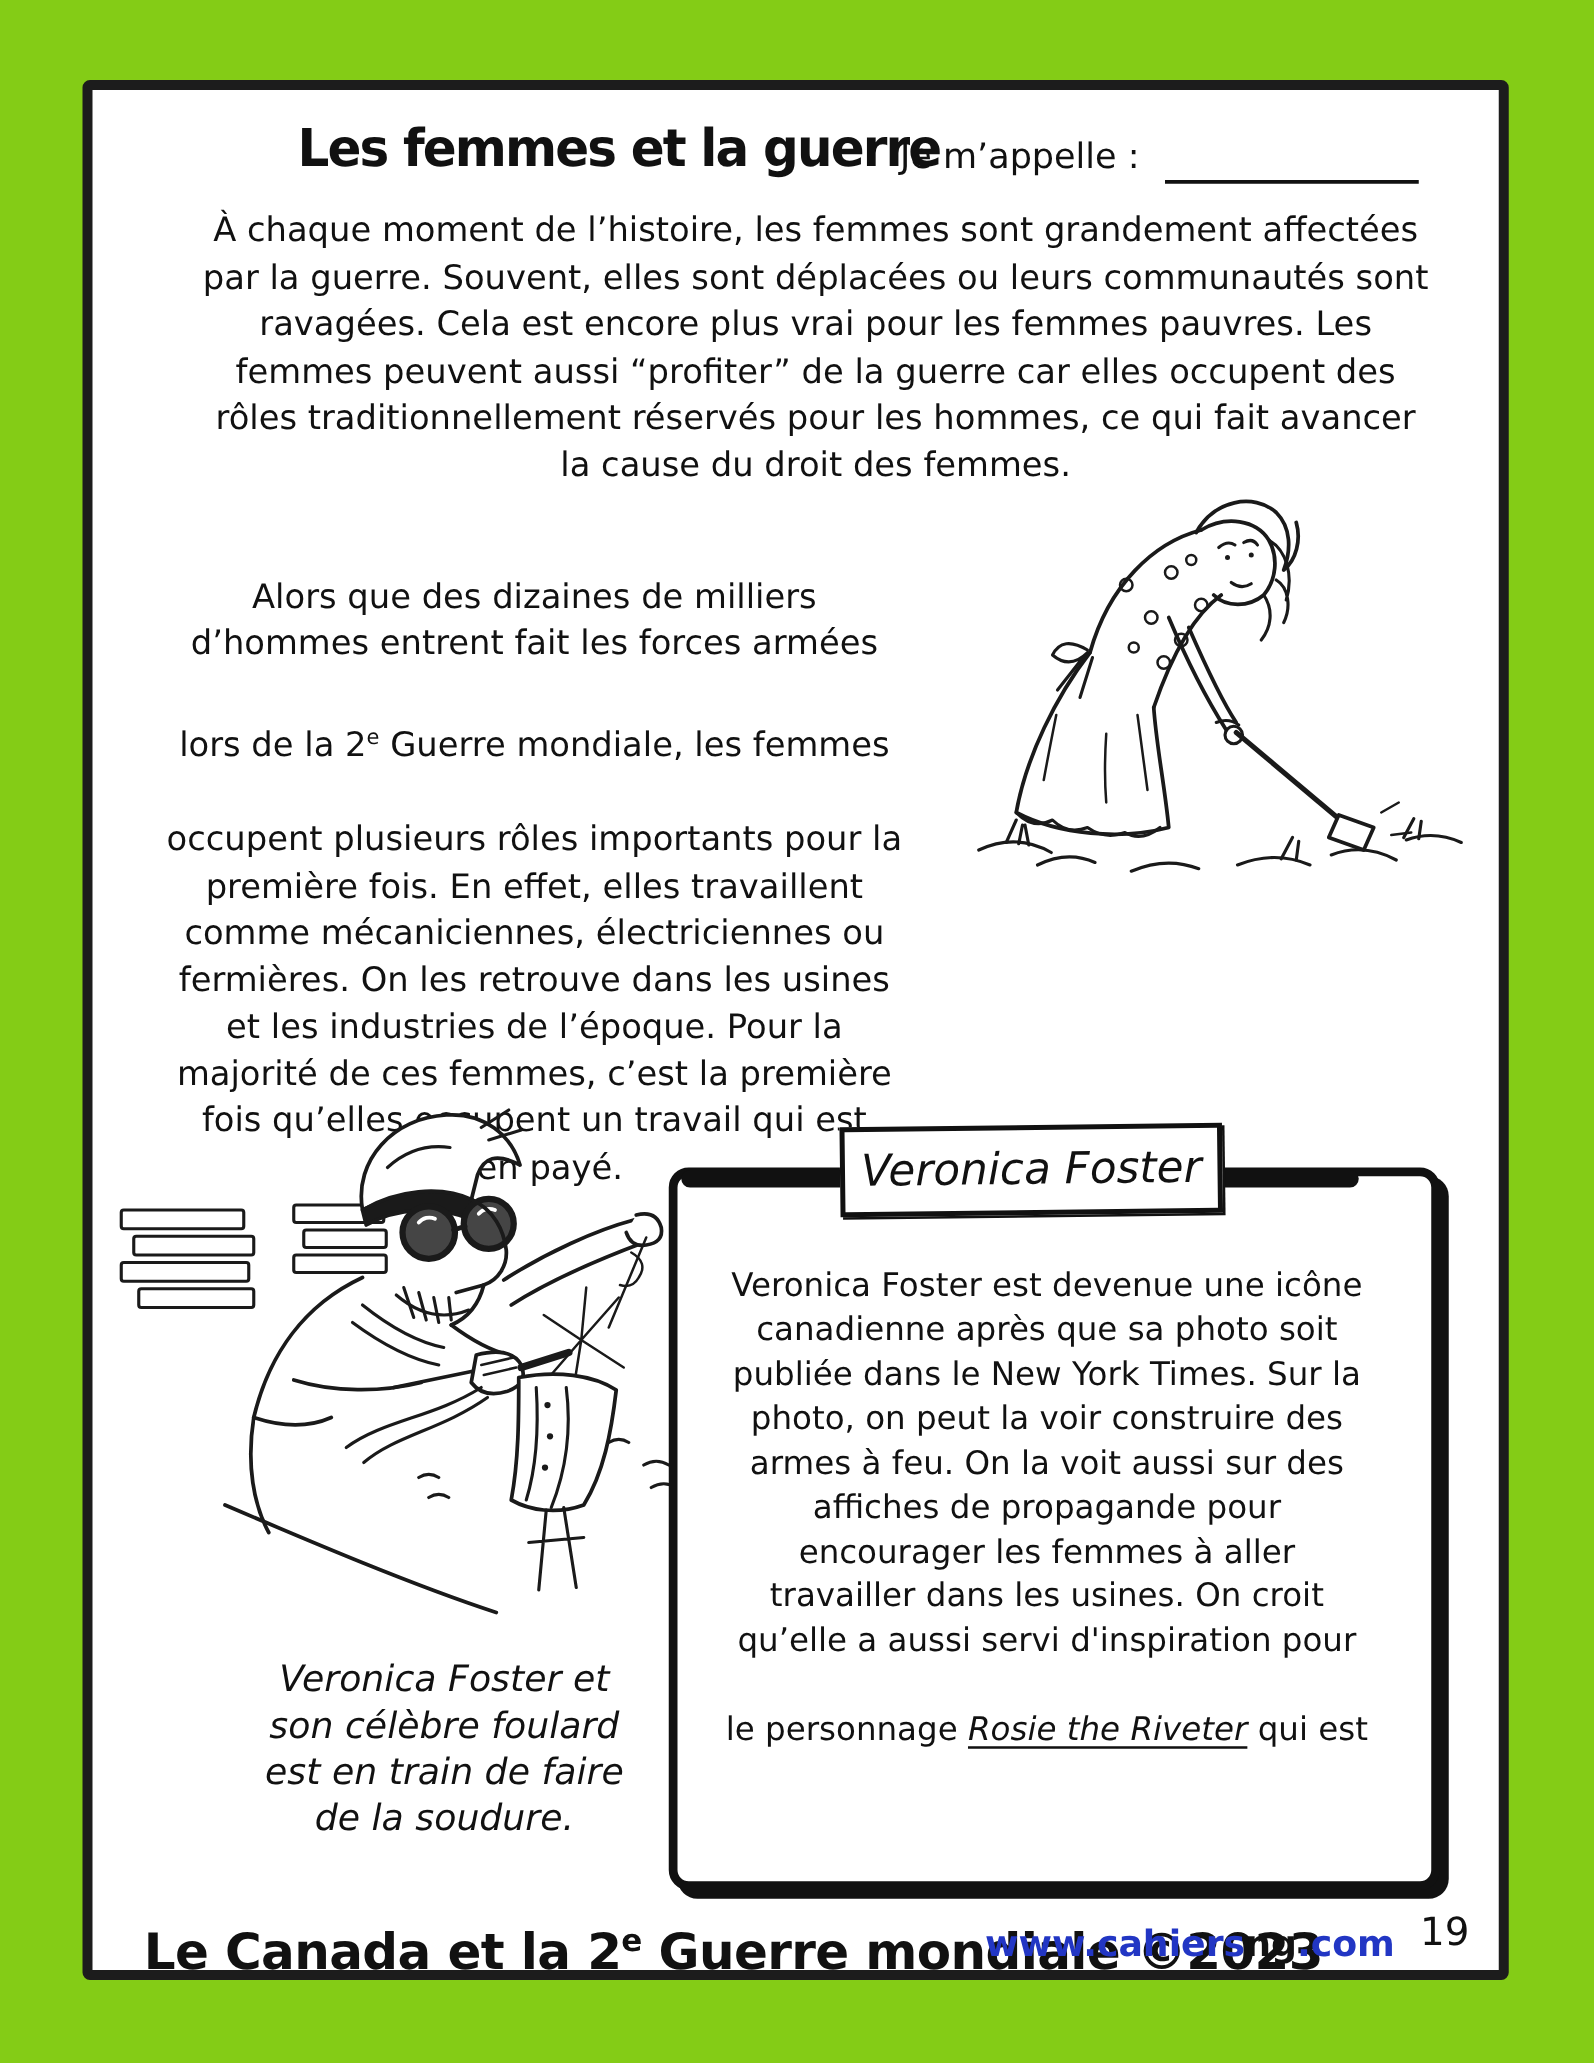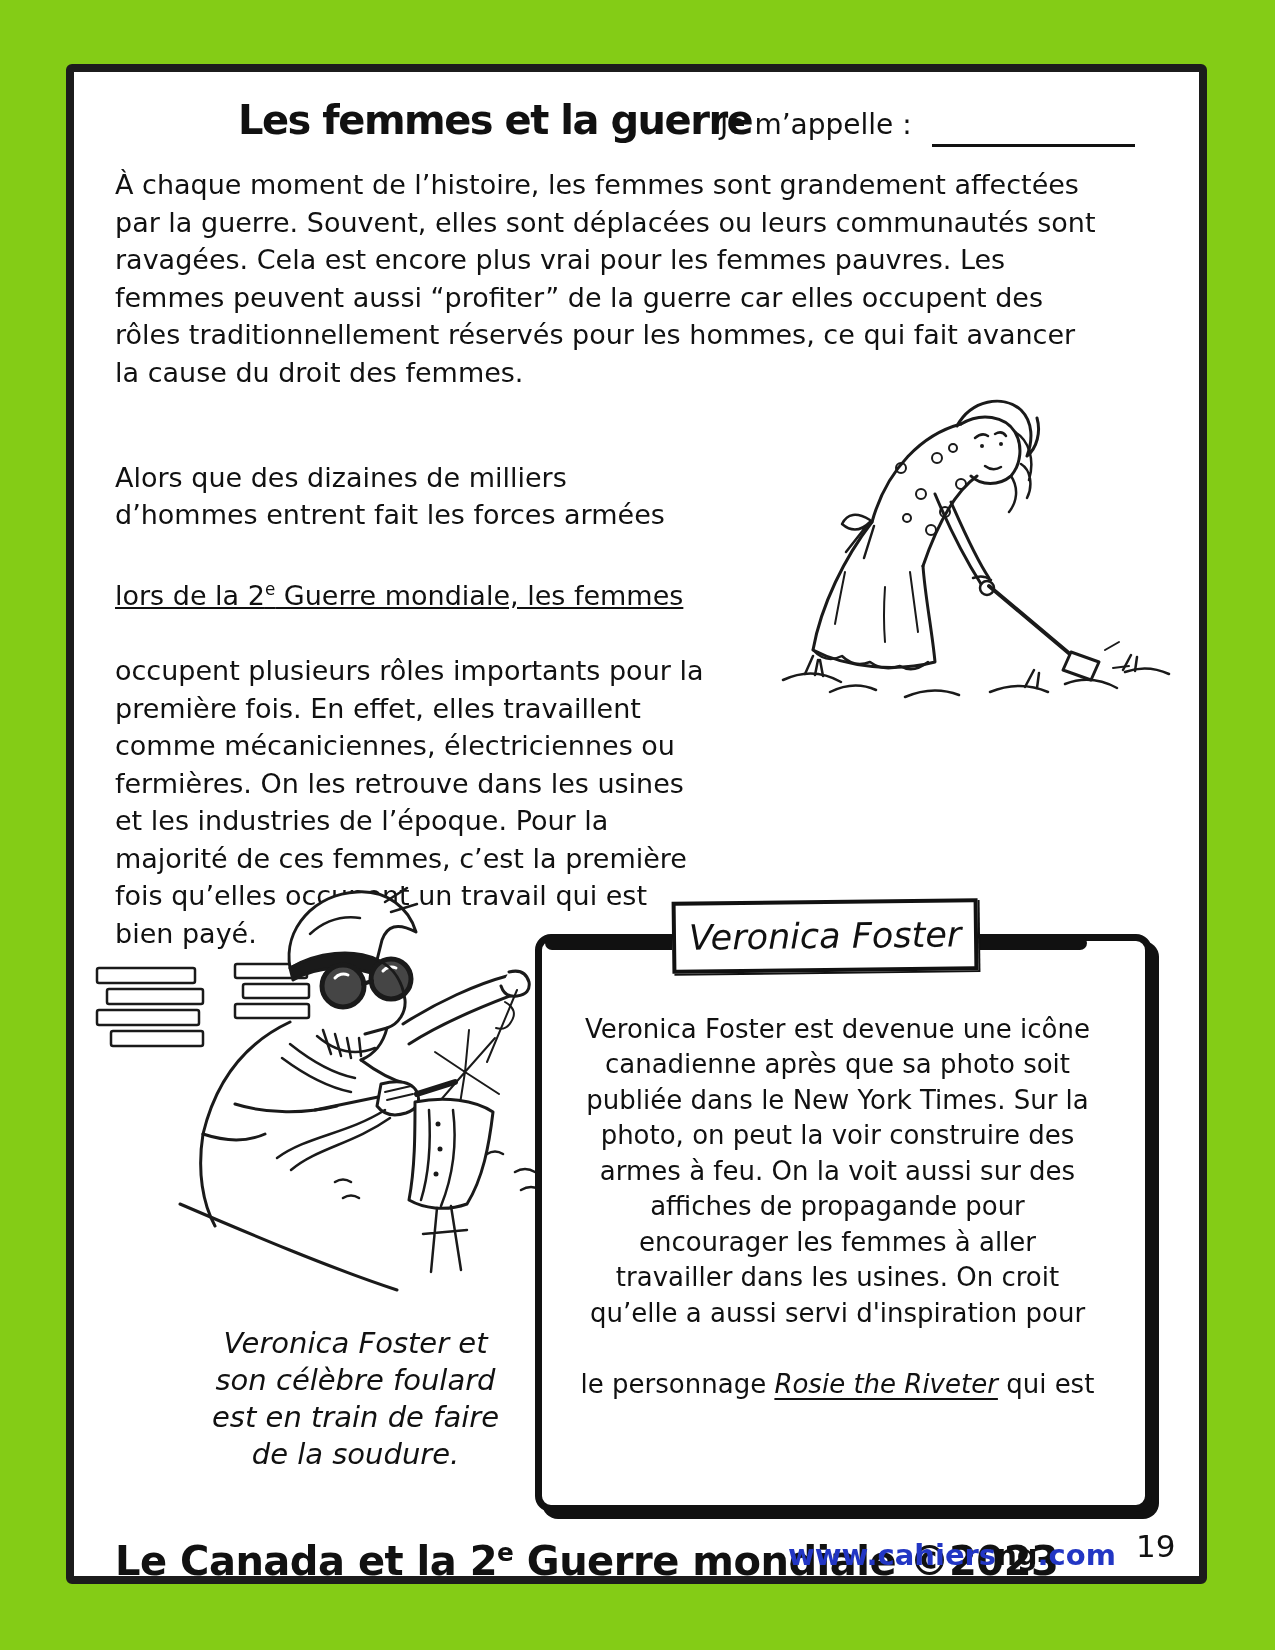--- a/index.html
+++ b/index.html
@@ -12,24 +12,24 @@
     left:66px;top:64px;width:1125px;height:1504px;
     border:8px solid #1c1c1c;border-radius:6px;background:#fff;
   }
   .title{
     left:238px;top:96px;width:560px;
     font-size:40px;font-weight:800;letter-spacing:-1.5px;
     transform:scaleY(1.04);white-space:nowrap;
   }
   .name-label{left:720px;top:108px;font-size:28px;white-space:nowrap;}
   .name-blank{left:932px;top:116px;width:203px;height:28px;border-bottom:3px solid #111;}
-  .bodytext{font-size:27px;line-height:37.5px;white-space:pre-line;}
+  .bodytext{font-size:27px;line-height:37.5px;white-space:pre-line;text-align:center;}
   .para1{left:115px;top:166px;width:1075px;}
   .para2{left:115px;top:421px;width:625px;}
-  .supline{white-space:nowrap;text-decoration:underline;}
+  .supline{white-space:nowrap;}
   sup{font-size:0.62em;}
   .caption{font-style:italic;font-size:29px;line-height:37px;text-align:center;white-space:pre-line;}
   .farm-caption{left:770px;top:716px;width:395px;}
   .welder-caption{left:138px;top:1296px;width:435px;margin-top:29px;}
   .illus{stroke:#1a1a1a;fill:none;stroke-width:3;stroke-linecap:round;stroke-linejoin:round;}
   
   .vbox{
     left:535px;top:934px;width:603px;height:564px;
     border:7px solid #111;border-radius:16px;background:#fff;
     box-shadow:7px 7px 0 #111;

